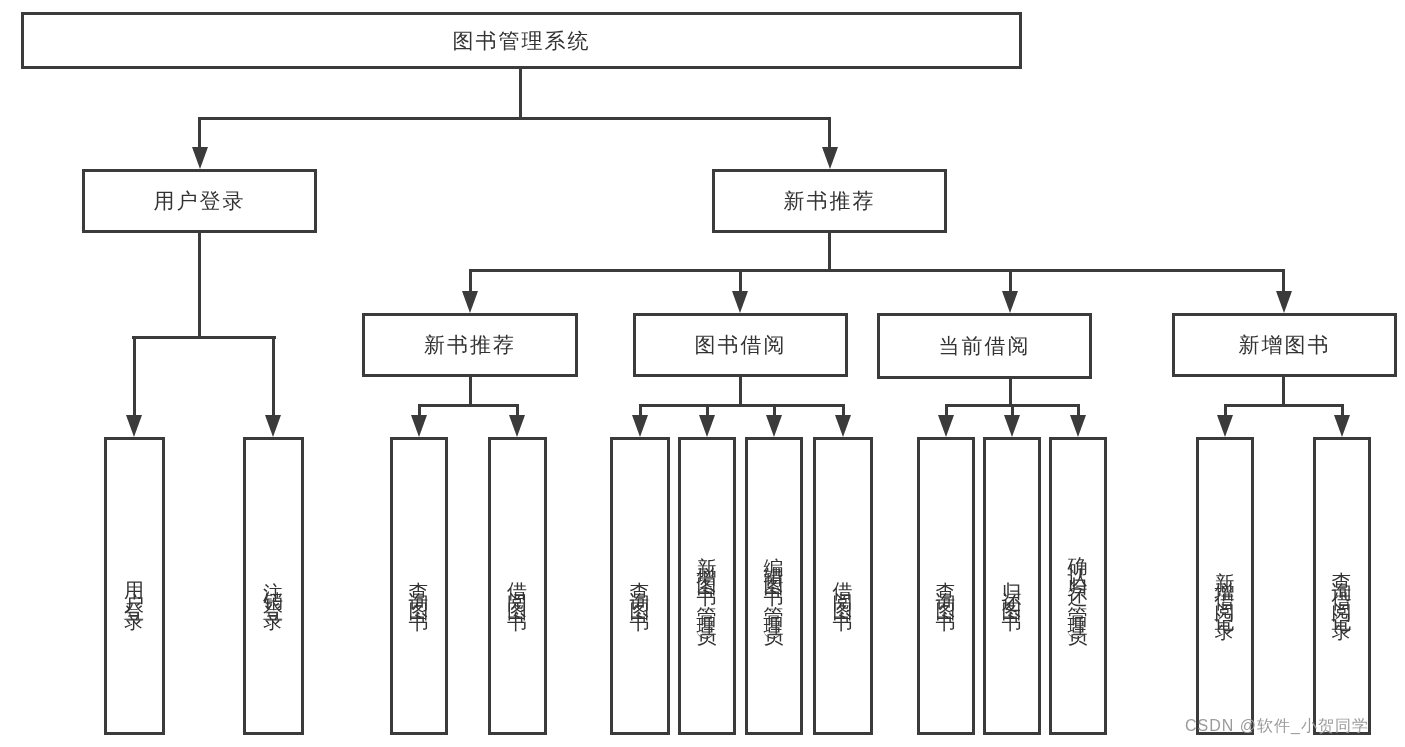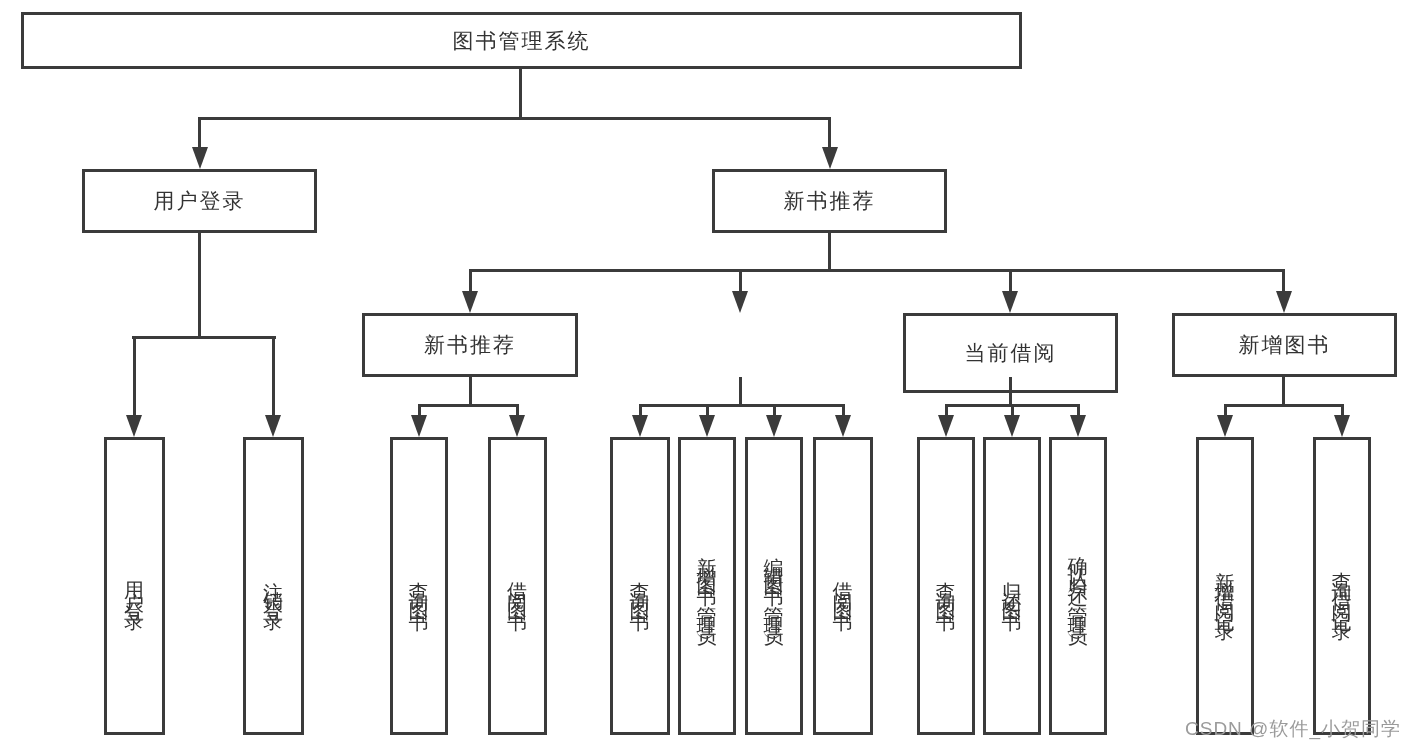--- a/index.html
+++ b/index.html
@@ -26,21 +26,21 @@
     writing-mode:vertical-rl;text-orientation:mixed;
     letter-spacing:10px;line-height:1;
   }
   .ln{position:absolute;background:var(--line);}
   .ah{
     position:absolute;width:0;height:0;
     border-left:8px solid transparent;border-right:8px solid transparent;
     border-top:22px solid var(--line);
   }
   .watermark{
-    position:absolute;color:var(--wm);font-size:19px;letter-spacing:1px;
+    position:absolute;color:var(--wm);font-size:16px;letter-spacing:1px;
     white-space:nowrap;
   }
 </style>
 </head>
 <body>
 
 <div class="stage">
 
   <div class="box hbox" style="left:21px;top:12px;width:1001px;height:57px">图书管理系统</div>
 
@@ -66,21 +66,22 @@
   <div class="ln" style="left:469px;top:269px;width:3px;height:24px"></div>
   <div class="ln" style="left:739px;top:269px;width:3px;height:24px"></div>
   <div class="ln" style="left:1009px;top:269px;width:3px;height:24px"></div>
   <div class="ln" style="left:1282px;top:269px;width:3px;height:24px"></div>
   <div class="ah" style="left:462px;top:291px"></div>
   <div class="ah" style="left:732px;top:291px"></div>
   <div class="ah" style="left:1002px;top:291px"></div>
   <div class="ah" style="left:1276px;top:291px"></div>
 
   <div class="box hbox" style="left:362px;top:313px;width:216px;height:64px">新书推荐</div>
-  <div class="box hbox" style="left:903px;top:313px;width:215px;height:80px">当前借阅</div>
+  <div class="box hbox" style="left:633px;top:313px;width:215px;height:64px">图书借阅</div>
+  <div class="box hbox" style="left:877px;top:313px;width:215px;height:66px">当前借阅</div>
   <div class="box hbox" style="left:1172px;top:313px;width:225px;height:64px">新增图书</div>
 
   <div class="ln" style="left:469px;top:377px;width:3px;height:30px"></div>
   <div class="ln" style="left:418px;top:404px;width:101px;height:3px"></div>
   <div class="ln" style="left:418px;top:404px;width:3px;height:12px"></div>
   <div class="ln" style="left:516px;top:404px;width:3px;height:12px"></div>
   <div class="ah" style="left:411px;top:415px"></div>
   <div class="ah" style="left:509px;top:415px"></div>
 
   <div class="ln" style="left:739px;top:377px;width:3px;height:30px"></div>

